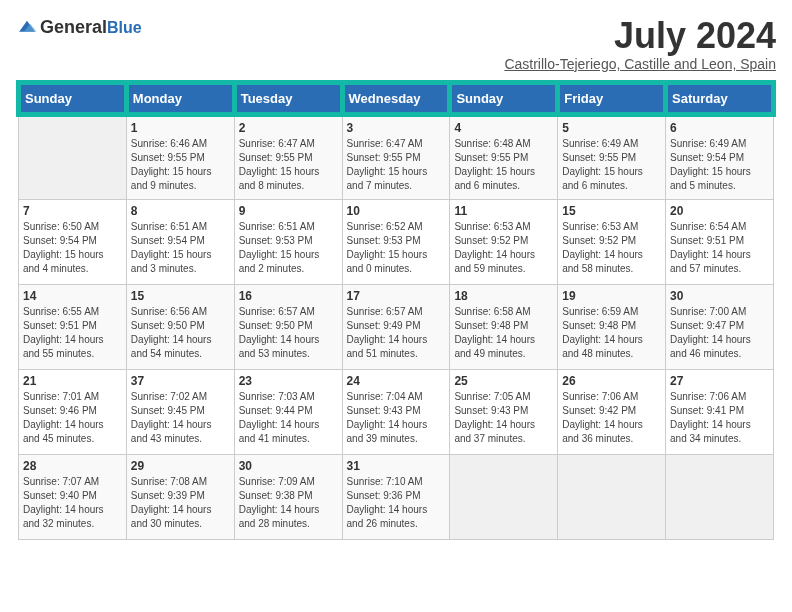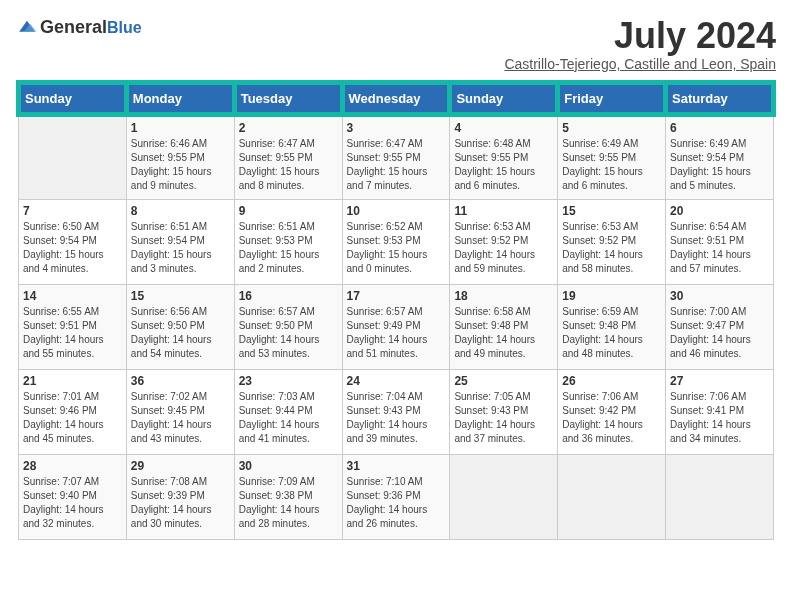--- a/index.html
+++ b/index.html
@@ -147,21 +147,21 @@
         <td><span class="day-number">14</span><span class="day-info">Sunrise: 6:55 AM<br>Sunset: 9:51 PM<br>Daylight: 14 hours and 55 minutes.</span></td>
         <td><span class="day-number">15</span><span class="day-info">Sunrise: 6:56 AM<br>Sunset: 9:50 PM<br>Daylight: 14 hours and 54 minutes.</span></td>
         <td><span class="day-number">16</span><span class="day-info">Sunrise: 6:57 AM<br>Sunset: 9:50 PM<br>Daylight: 14 hours and 53 minutes.</span></td>
         <td><span class="day-number">17</span><span class="day-info">Sunrise: 6:57 AM<br>Sunset: 9:49 PM<br>Daylight: 14 hours and 51 minutes.</span></td>
         <td><span class="day-number">18</span><span class="day-info">Sunrise: 6:58 AM<br>Sunset: 9:48 PM<br>Daylight: 14 hours and 49 minutes.</span></td>
         <td><span class="day-number">19</span><span class="day-info">Sunrise: 6:59 AM<br>Sunset: 9:48 PM<br>Daylight: 14 hours and 48 minutes.</span></td>
         <td><span class="day-number">30</span><span class="day-info">Sunrise: 7:00 AM<br>Sunset: 9:47 PM<br>Daylight: 14 hours and 46 minutes.</span></td>
       </tr>
       <tr>
         <td><span class="day-number">21</span><span class="day-info">Sunrise: 7:01 AM<br>Sunset: 9:46 PM<br>Daylight: 14 hours and 45 minutes.</span></td>
-        <td><span class="day-number">36</span><span class="day-info">Sunrise: 7:02 AM<br>Sunset: 9:45 PM<br>Daylight: 14 hours and 43 minutes.</span></td>
+        <td><span class="day-number">37</span><span class="day-info">Sunrise: 7:02 AM<br>Sunset: 9:45 PM<br>Daylight: 14 hours and 43 minutes.</span></td>
         <td><span class="day-number">23</span><span class="day-info">Sunrise: 7:03 AM<br>Sunset: 9:44 PM<br>Daylight: 14 hours and 41 minutes.</span></td>
         <td><span class="day-number">24</span><span class="day-info">Sunrise: 7:04 AM<br>Sunset: 9:43 PM<br>Daylight: 14 hours and 39 minutes.</span></td>
         <td><span class="day-number">25</span><span class="day-info">Sunrise: 7:05 AM<br>Sunset: 9:43 PM<br>Daylight: 14 hours and 37 minutes.</span></td>
         <td><span class="day-number">26</span><span class="day-info">Sunrise: 7:06 AM<br>Sunset: 9:42 PM<br>Daylight: 14 hours and 36 minutes.</span></td>
         <td><span class="day-number">27</span><span class="day-info">Sunrise: 7:06 AM<br>Sunset: 9:41 PM<br>Daylight: 14 hours and 34 minutes.</span></td>
       </tr>
       <tr>
         <td><span class="day-number">28</span><span class="day-info">Sunrise: 7:07 AM<br>Sunset: 9:40 PM<br>Daylight: 14 hours and 32 minutes.</span></td>
         <td><span class="day-number">29</span><span class="day-info">Sunrise: 7:08 AM<br>Sunset: 9:39 PM<br>Daylight: 14 hours and 30 minutes.</span></td>
         <td><span class="day-number">30</span><span class="day-info">Sunrise: 7:09 AM<br>Sunset: 9:38 PM<br>Daylight: 14 hours and 28 minutes.</span></td>

